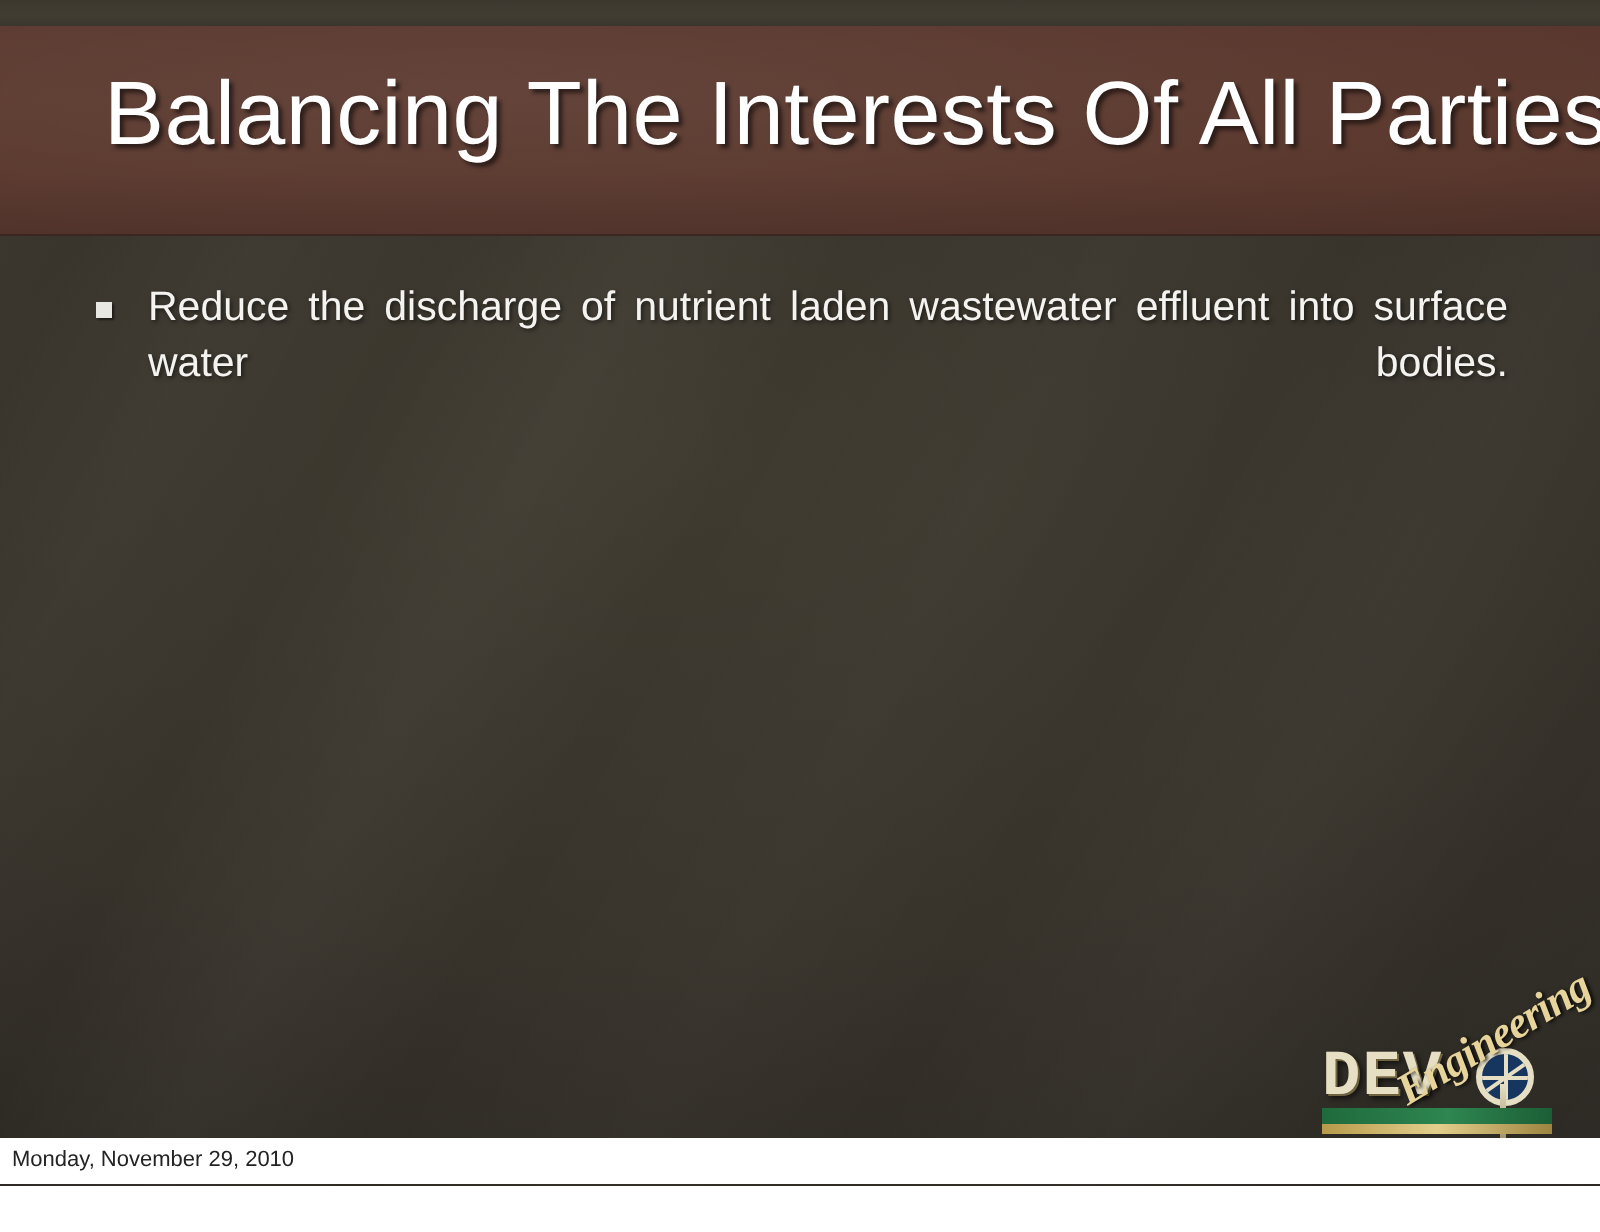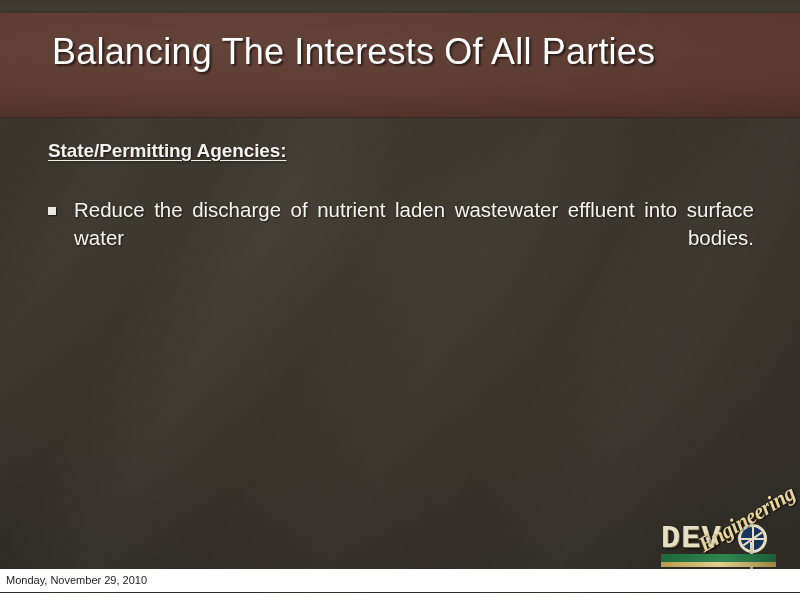--- a/index.html
+++ b/index.html
@@ -61,21 +61,21 @@
     inset: 0;
     background: radial-gradient(120% 150% at 30% 30%, rgba(255,255,255,0.05) 0%, rgba(0,0,0,0.0) 55%, rgba(0,0,0,0.12) 100%);
     pointer-events: none;
   }
 
   #slide-title {
     position: absolute;
     left: 52px;
     top: 31px;
     right: 30px;
-    font-size: 36px;
+    font-size: 45px;
     font-weight: 400;
     letter-spacing: 0.2px;
     color: #ffffff;
     font-family: "Liberation Sans Narrow", "Liberation Sans", sans-serif;
     text-shadow: 2px 2px 2px rgba(0,0,0,0.55);
     white-space: nowrap;
     z-index: 2;
   }
 
   
@@ -264,21 +264,20 @@
 <div id="slide">
 
   <div id="top-strip"></div>
 
   <div id="title-band"></div>
 
   <div id="slide-title">Balancing The Interests Of All Parties</div>
 
   <div id="body-content">
 
-    <div id="section-heading">State/Permitting Agencies:</div>
 
     <div class="bullet-row">
       <span class="bullet-marker"></span>
       <span class="bullet-text">Reduce the discharge of nutrient laden wastewater effluent into surface water bodies.</span>
     </div>
 
 
   </div>
 
   <div id="logo">

